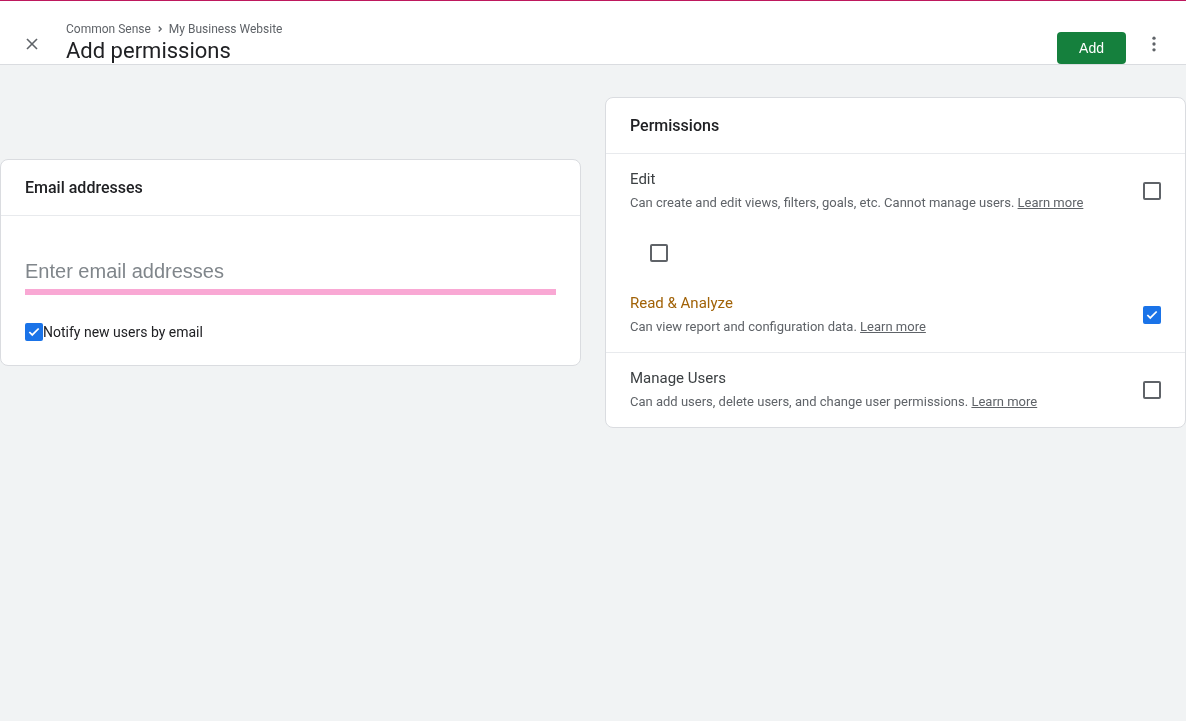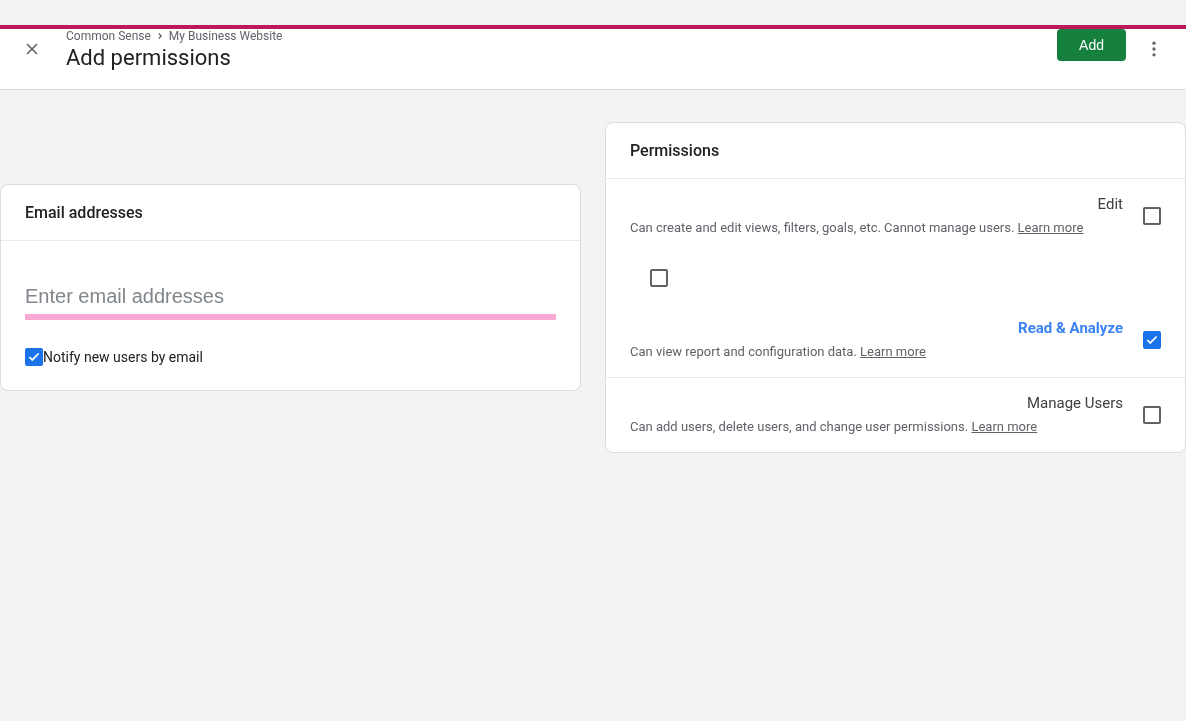--- a/index.html
+++ b/index.html
@@ -10,27 +10,26 @@
     body {
       font-family: Roboto, Arial, sans-serif;
       background: #f1f3f4;
       color: #202124;
       width: 1186px;
       height: 721px;
       overflow: hidden;
     }
     .header {
       background: #fff;
-      border-top: 4px solid #be185d;
+      border-top: 1px solid #be185d;
       border-bottom: 1px solid #dadce0;
       height: 65px;
       display: flex;
-      align-items: flex-start;
+      align-items: flex-end;
       padding: 0 12px;
-      margin-top: 25px;
     }
     .close-btn {
       width: 40px;
       height: 40px;
       display: flex;
       align-items: center;
       justify-content: center;
       cursor: pointer;
       border-radius: 50%;
       color: #5f6368;
@@ -162,25 +161,24 @@
       align-items: center;
       justify-content: space-between;
     }
     .perm-text {
       flex: 1;
     }
     .perm-title {
       font-size: 15px;
       color: #3c4043;
       margin-bottom: 6px;
-      text-align: right;
     }
     .perm-title.active {
-      color: #3b82f6;
-      font-weight: 700;
+      color: #a16207;
+      font-weight: 400;
     }
     .perm-desc {
       font-size: 13px;
       color: #5f6368;
       line-height: 18px;
     }
     .perm-desc a {
       color: #5f6368;
       text-decoration: underline;
       cursor: pointer;

